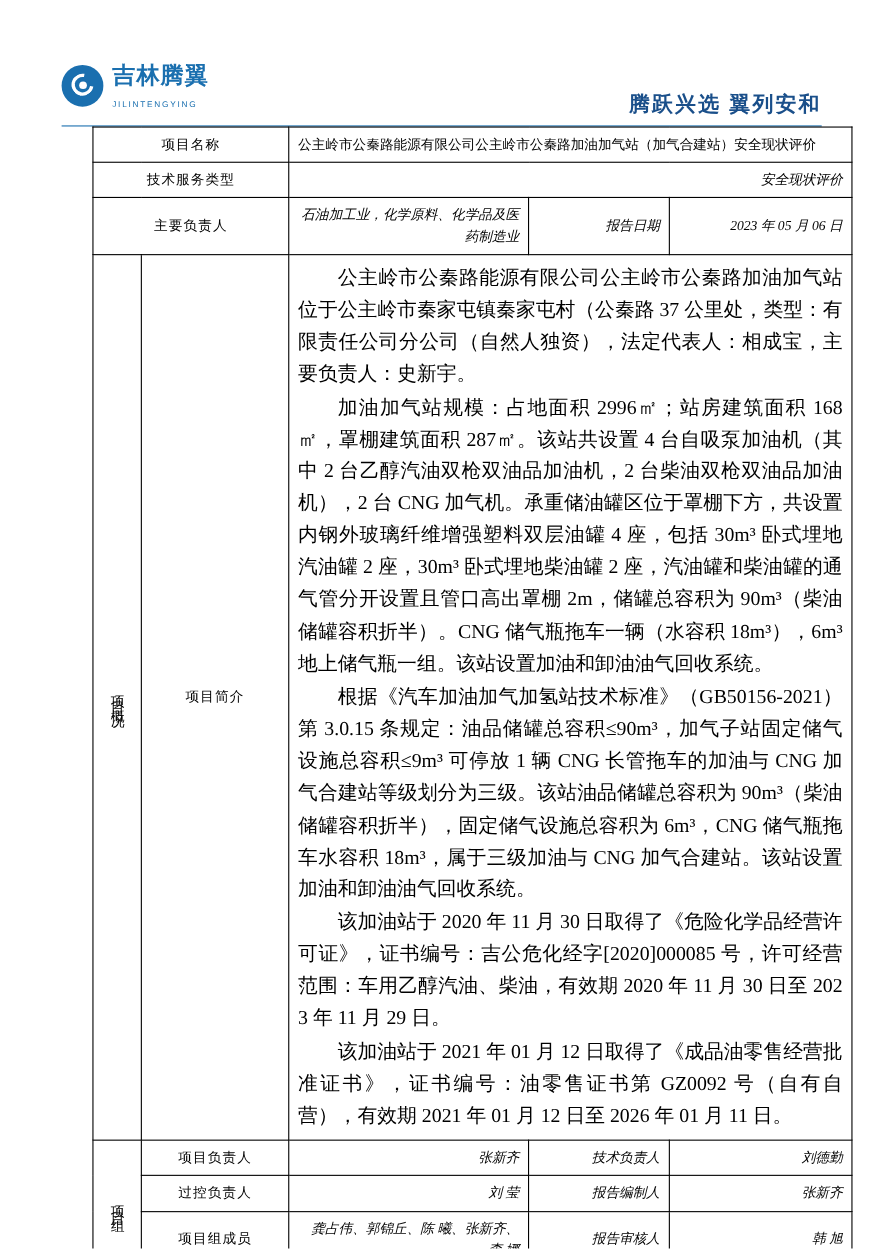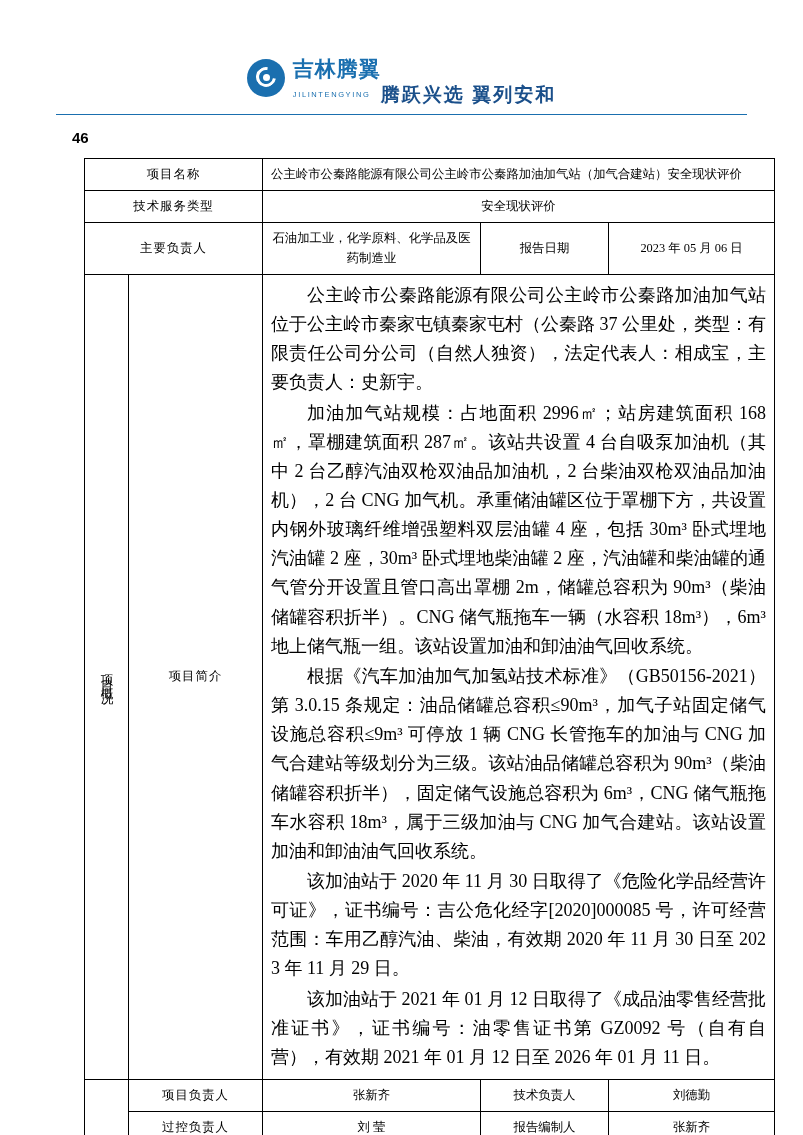--- a/index.html
+++ b/index.html
@@ -23,21 +23,21 @@
     padding: 0;
   }
 
   
   .header {
     position: relative;
     height: 72px;
     margin: 42px 56px 0 56px;
     display: flex;
     align-items: center;
-    justify-content: center;
+    justify-content: space-between;
   }
   .logo-wrap {
     display: flex;
     align-items: center;
     gap: 8px;
   }
   .logo-mark {
     width: 38px;
     height: 38px;
     border-radius: 50%;
@@ -118,21 +118,21 @@
     table-layout: fixed;
     font-size: 12.4px;
     line-height: 1.55;
   }
   table.doc td {
     border: 1px solid #000000;
     padding: 6px 8px;
     vertical-align: middle;
     word-break: break-all;
   }
-  td.ctr { text-align: center; }
+  td.ctr { text-align: right; font-style: italic; }
   td.lbl {
     text-align: center;
     letter-spacing: 1px;
   }
   td.vert {
     text-align: center;
     width: 44px;
     letter-spacing: 2px;
     font-size: 12.6px;
   }
@@ -165,21 +165,20 @@
       <div class="logo-mark"></div>
       <div class="logo-text">
         <span class="logo-cn">吉林腾翼</span>
         <span class="logo-en">JILINTENGYING</span>
       </div>
     </div>
     <div class="header-right">腾跃兴选  翼列安和</div>
   </div>
   <div class="header-rule"></div>
 
-  <div class="page-number">46</div>
 
   <div class="tbl-wrap">
     <table class="doc">
       <colgroup>
         <col style="width:44px">
         <col style="width:134px">
         <col style="width:218px">
         <col style="width:128px">
         <col style="width:166px">
       </colgroup>

